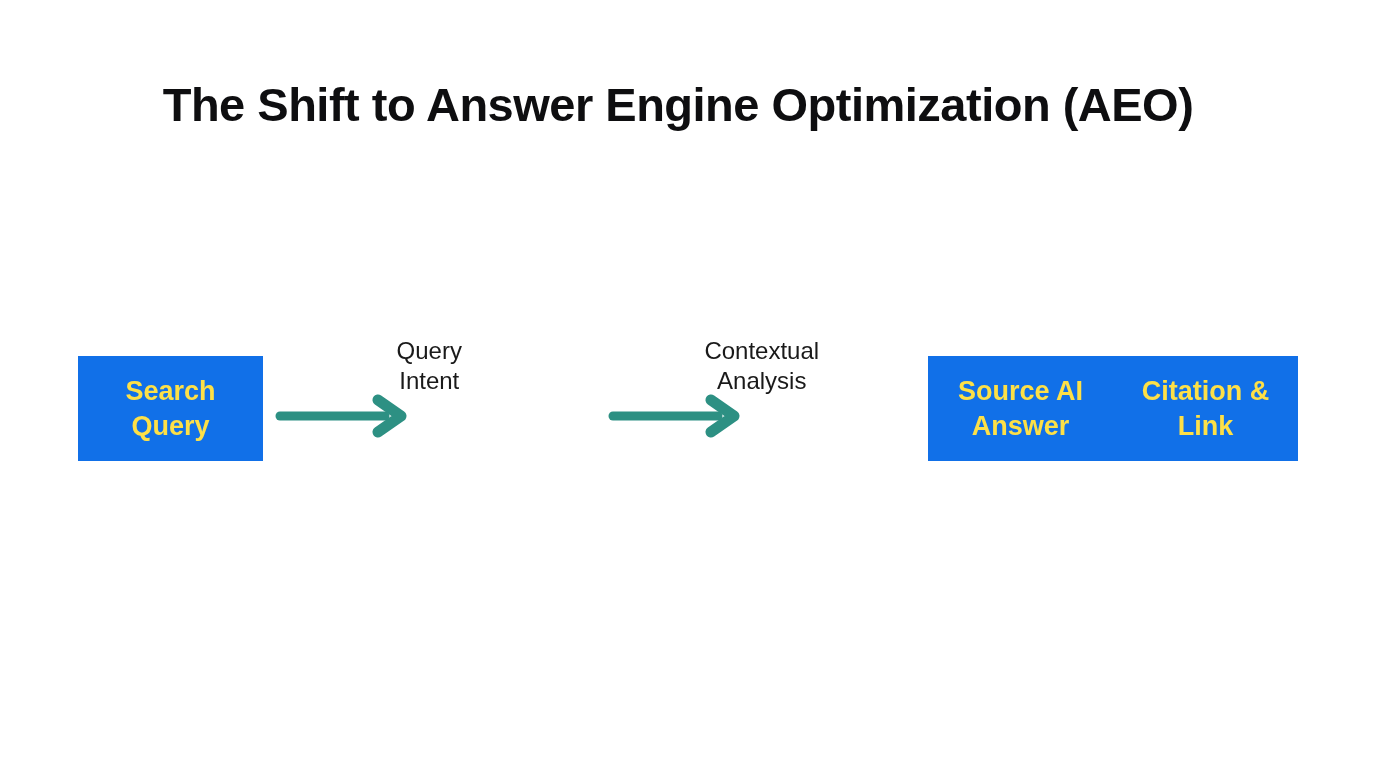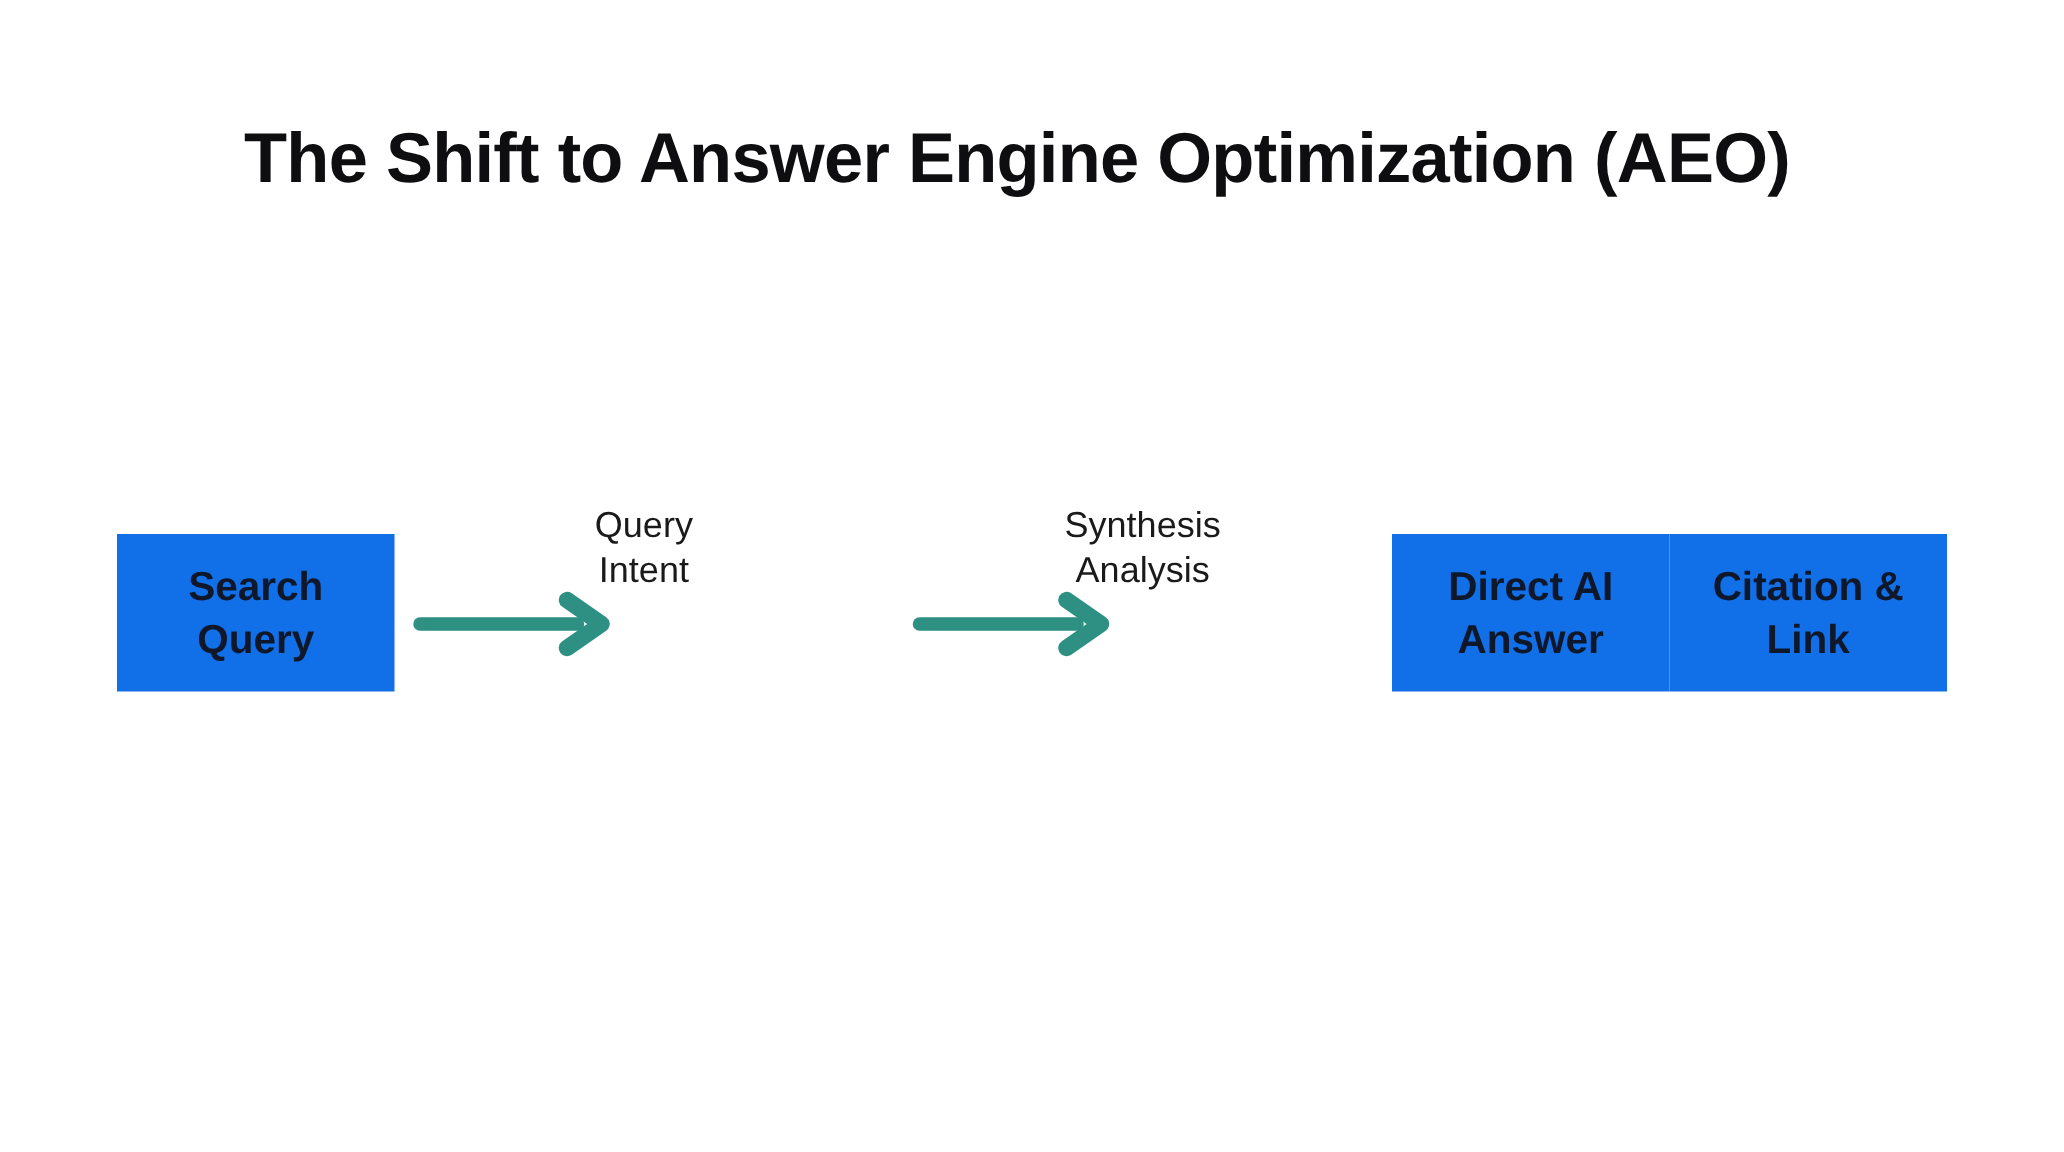--- a/index.html
+++ b/index.html
@@ -34,21 +34,21 @@
     left: 78px;
     width: 1220px;
     height: 105px;
     display: flex;
     align-items: stretch;
   }
   .box {
     width: 185px;
     height: 105px;
     background: var(--box-blue, #1170e8);
-    color: #0f172a;
+    color: #fde047;
     display: flex;
     align-items: center;
     justify-content: center;
     text-align: center;
     font-weight: 700;
     font-size: 27px;
     line-height: 35px;
     white-space: pre-line;
     flex: 0 0 auto;
   }
@@ -94,30 +94,30 @@
     <div class="conn-label">Query
 Intent</div>
     <svg class="arrow" viewBox="0 0 136 44" aria-hidden="true">
       <line x1="5" y1="22" x2="110" y2="22" stroke="currentColor" stroke-width="9" stroke-linecap="round"></line>
       <polyline points="103,6 126,22 103,38" fill="none" stroke="currentColor" stroke-width="11" stroke-linecap="round" stroke-linejoin="round"></polyline>
     </svg>
   </div>
 
 
   <div class="connector">
-    <div class="conn-label">Synthesis
+    <div class="conn-label">Contextual
 Analysis</div>
     <svg class="arrow" viewBox="0 0 136 44" aria-hidden="true">
       <line x1="5" y1="22" x2="110" y2="22" stroke="currentColor" stroke-width="9" stroke-linecap="round"></line>
       <polyline points="103,6 126,22 103,38" fill="none" stroke="currentColor" stroke-width="11" stroke-linecap="round" stroke-linejoin="round"></polyline>
     </svg>
   </div>
 
   <div class="box">
-    <span>Direct AI
+    <span>Source AI
 Answer</span>
   </div>
 
 
   <div class="box">
     <span>Citation &amp;
 Link</span>
   </div>
 
 </div>

